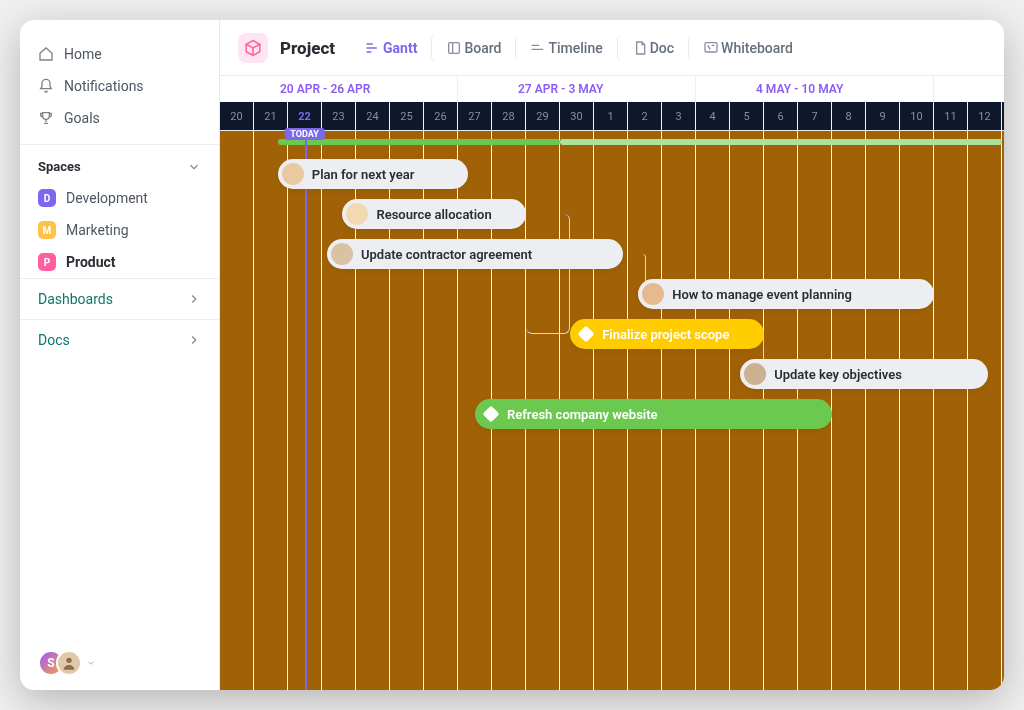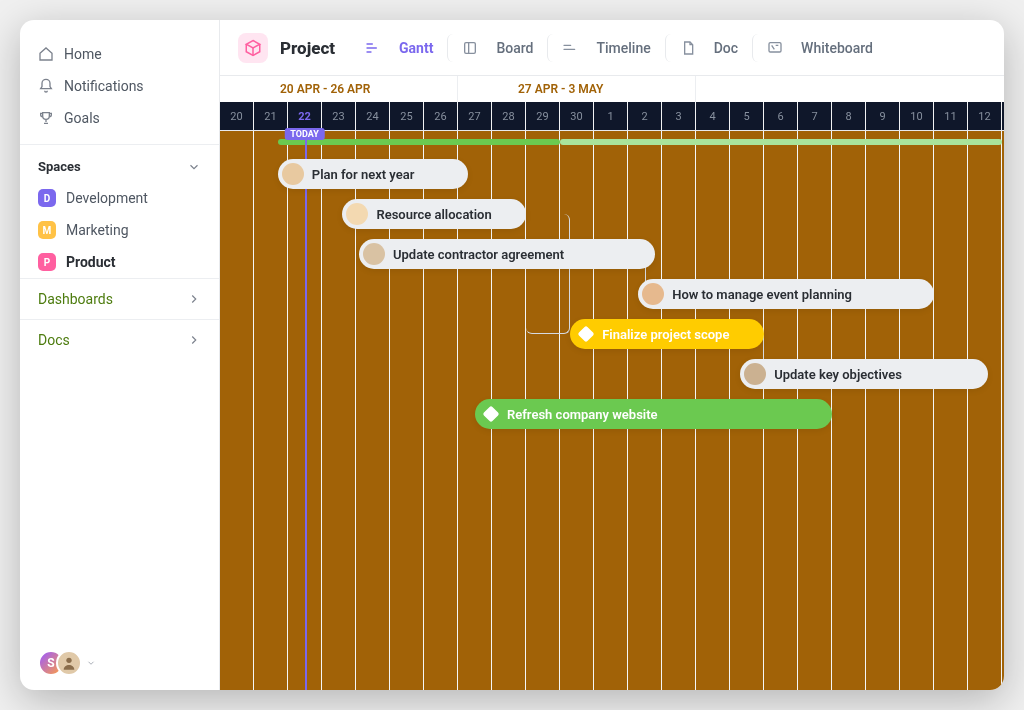--- a/index.html
+++ b/index.html
@@ -48,21 +48,21 @@
   }
   .space-item.active { font-weight:700; color:#2a2e34; }
   .space-badge {
     width:18px; height:18px; border-radius:5px;
     display:flex; align-items:center; justify-content:center;
     color:#fff; font-size:10px; font-weight:700;
   }
   .everything-icon { width:16px; height:16px; color:#7c828d; }
   .collapsible {
     display:flex; align-items:center; justify-content:space-between;
-    padding:12px 18px; border-top:1px solid #eceef1; cursor:pointer; color:#4d7c0f;text-align:right;
+    padding:12px 18px; border-top:1px solid #eceef1; cursor:pointer; color:#0f766e;text-align:right;
   }
   .sidebar-footer { margin-top:auto; padding:0 18px; display:flex; align-items:center; gap:-4px; }
   .avatar-circle {
     width:26px; height:26px; border-radius:50%;
     display:flex; align-items:center; justify-content:center;
     color:#fff; font-weight:700; font-size:12px; border:2px solid #fff;
   }
   .avatar-img {
     width:26px; height:26px; border-radius:50%;
     background:#e0c9a8; border:2px solid #fff; margin-left:-8px;
@@ -77,35 +77,35 @@
     height:56px; display:flex; align-items:center; gap:6px;
     padding:0 18px; border-bottom:1px solid #e8eaed;
   }
   .project-badge {
     width:30px; height:30px; border-radius:8px;
     background:#ffe5f1; display:flex; align-items:center; justify-content:center;
     margin-right:6px;
   }
   .project-title { font-weight:800; font-size:17px; margin-right:14px; }
   .view-tab {
-    display:flex; align-items:center; gap:18px;
+    display:flex; align-items:center; gap:2px;
     padding:6px 10px; border-radius:6px; cursor:pointer;
     color:#656f7d; font-weight:500;
     border-left:1px solid #e8eaed; padding-left:14px; margin-left:4px;
   }
   .view-tab.first { border-left:none; padding-left:10px; margin-left:0; }
   .view-tab.active { color:#7b68ee; font-weight:700; }
   .view-tab.active .tab-icon { color:#7b68ee; }
   .tab-icon { width:16px; height:16px; color:#87909e; }
 
   
   .timeline-hdr { border-bottom:1px solid #e8eaed; }
   .week-row { display:flex; height:26px; }
   .week-cell {
-    border-right:1px solid #eceef1; color:#a16207; font-size:12px; font-weight:600;
+    border-right:1px solid #eceef1; color:#8b5cf6; font-size:12px; font-weight:600;
     display:flex; align-items:center; padding-left:60px;
   }
   .day-row { display:flex; height:28px; background:#0f172a; }
   .day-cell {
     border-right:1px solid #f0f1f3; color:#87909e; font-size:11px;
     display:flex; align-items:center; justify-content:center;
     position:relative;
   }
   .day-cell.today-col { color:#7b68ee; font-weight:700; }
   .today-pill {
@@ -283,20 +283,21 @@
             </svg>
             <span>Whiteboard</span>
           </div>
         </div>
     </div>
 
     <div class="timeline-hdr">
       <div class="week-row" id="week-row">
           <div class="week-cell" style="width: 238px;">20 APR - 26 APR</div>
           <div class="week-cell" style="width: 238px;">27 APR - 3 MAY</div>
+          <div class="week-cell" style="width: 238px;">4 MAY - 10 MAY</div>
         </div>
       <div class="day-row" id="day-row">
           <div class="day-cell" style="width: 34px;">20</div>
           <div class="day-cell" style="width: 34px;">21</div>
           <div class="day-cell today-col" style="width: 34px;">22<div class="today-pill">TODAY</div></div>
           <div class="day-cell" style="width: 34px;">23</div>
           <div class="day-cell" style="width: 34px;">24</div>
           <div class="day-cell" style="width: 34px;">25</div>
           <div class="day-cell" style="width: 34px;">26</div>
           <div class="day-cell" style="width: 34px;">27</div>
@@ -351,21 +352,21 @@
         <div class="dep-line" style="left: 520.2px; top: 203px; width: 23.8px; height: 40px; border-top: none; border-left: none;"></div>
         <div class="dep-line" style="left: 306px; top: 83px; width: 44.2px; height: 120px; border-top: none; border-left: none;"></div>
         <div class="task grey" style="left: 57.8px; width: 190.4px; top: 28px;">
           <span class="task-avatar a1"></span>
           <span>Plan for next year</span>
         </div>
         <div class="task grey" style="left: 122.4px; width: 183.6px; top: 68px;">
           <span class="task-avatar a2"></span>
           <span>Resource allocation</span>
         </div>
-        <div class="task grey" style="left: 139px; width: 295.8px; top: 108px;">
+        <div class="task grey" style="left: 107px; width: 295.8px; top: 108px;">
           <span class="task-avatar a3"></span>
           <span>Update contractor agreement</span>
         </div>
         <div class="task grey" style="left: 418.2px; width: 295.8px; top: 148px;">
           <span class="task-avatar a4"></span>
           <span>How to manage event planning</span>
         </div>
         <div class="task yellow" style="left: 350.2px; width: 193.8px; top: 188px;">
           <span class="diamond"></span>
           <span>Finalize project scope</span>

